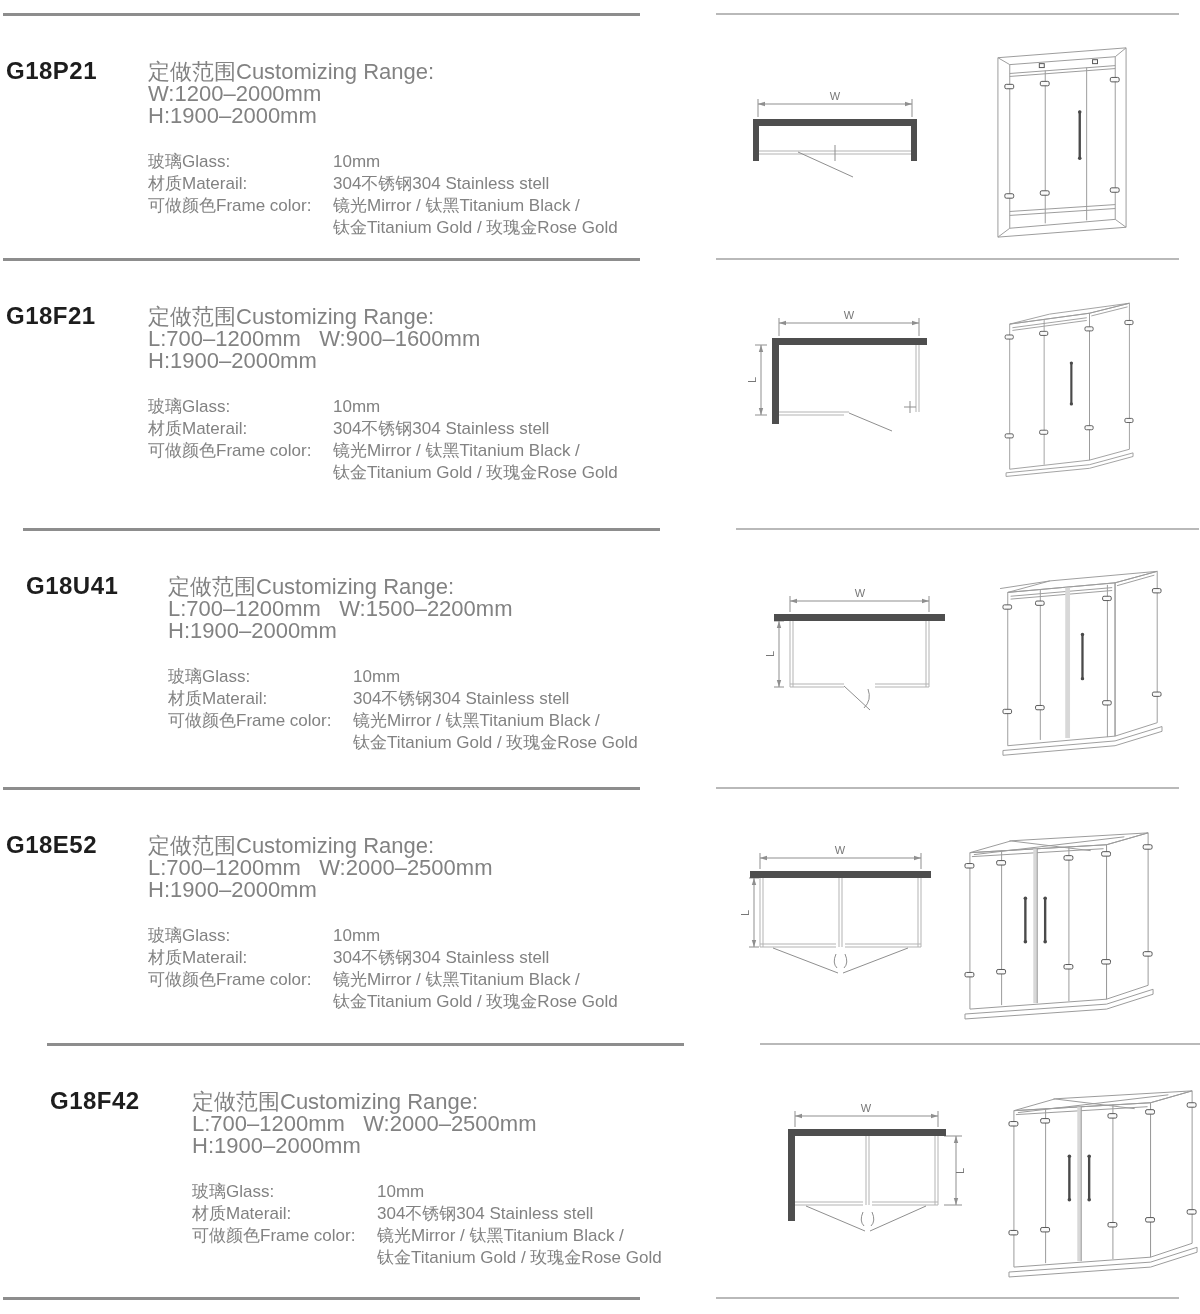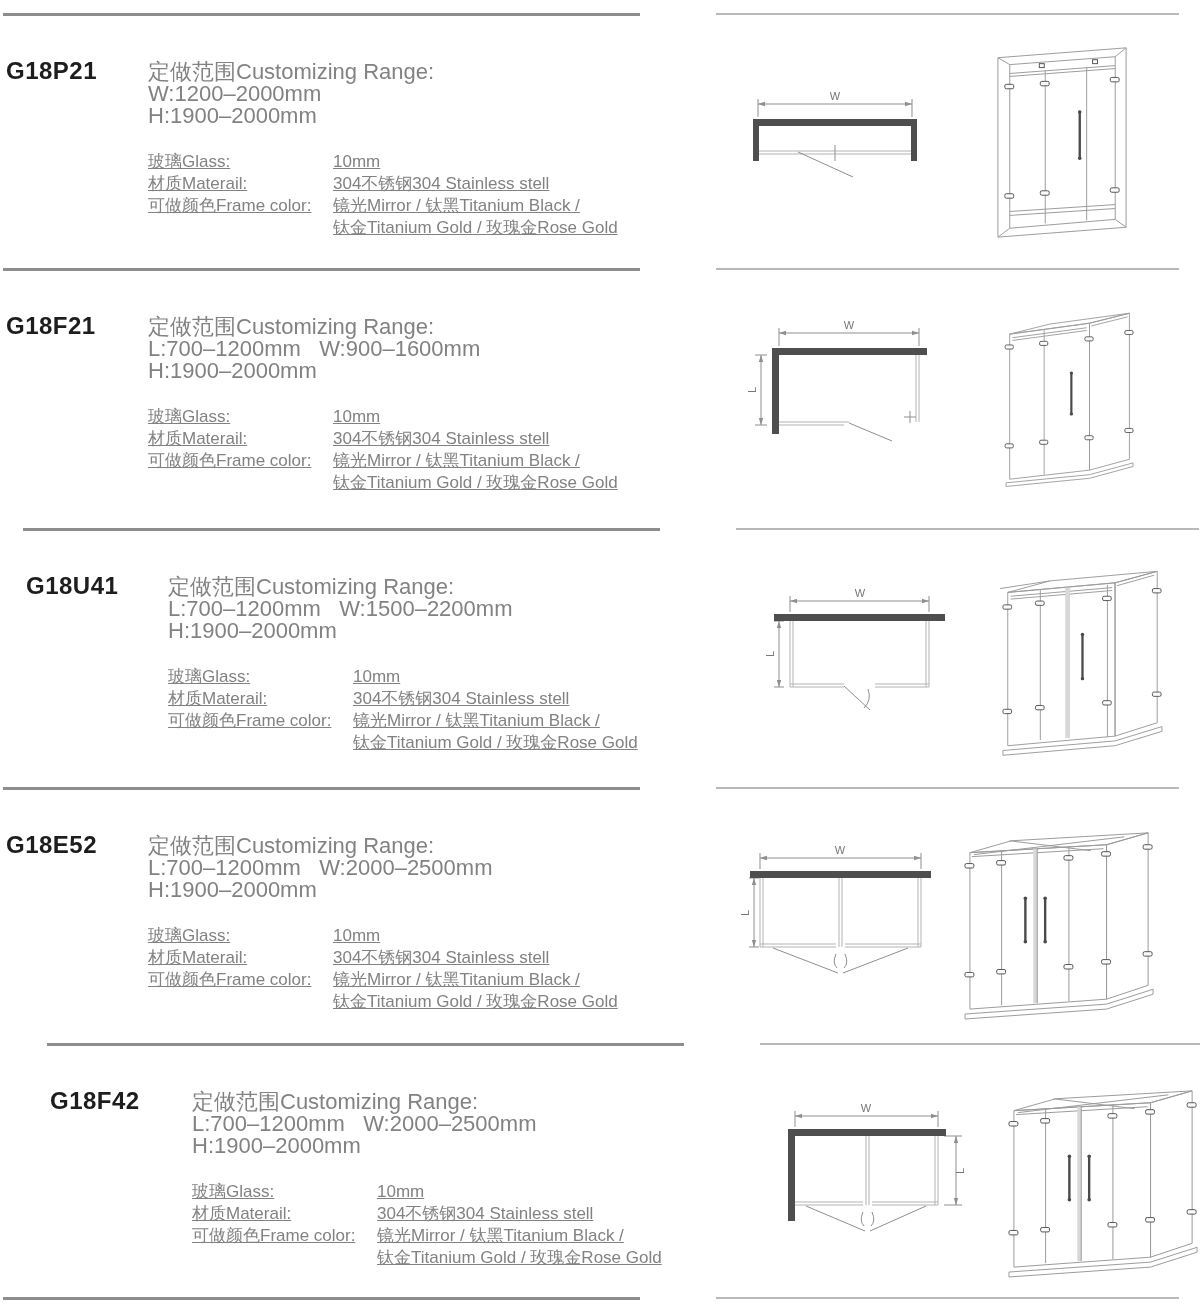--- a/index.html
+++ b/index.html
@@ -18,21 +18,21 @@
   }
   .range{
     position:absolute;left:148px;top:48px;
     font-size:22px;color:#828282;line-height:22px;
   }
   .pre{white-space:pre-wrap;}
   .specs{
     position:absolute;left:148px;top:138px;
     font-size:17px;color:#828282;line-height:22px;
   }
-  .srow{display:flex;text-decoration:underline;}
+  .srow{display:flex;}
   .slabel{width:185px;flex:0 0 185px;}
   .sval{white-space:pre-wrap;}
   .plan,.iso{position:absolute;}
   svg{display:block;overflow:visible;}
   .ln{stroke:#9b9b9b;stroke-width:1;fill:none;}
   .lnd{stroke:#8f8f8f;stroke-width:1;fill:none;}
   .glass{stroke:#b3b3b3;stroke-width:1;fill:none;}
   .wall{fill:#4e4e4e;stroke:none;}
   .arr{fill:#8f8f8f;stroke:none;}
   .h{fill:#fafafa;stroke:#555;stroke-width:1;}
@@ -127,21 +127,21 @@
             <rect class="h" x="17" y="158" width="9" height="4.5" rx="1.5"></rect>
           <rect class="h" x="53" y="44" width="9" height="4.5" rx="1.5"></rect>
             <rect class="h" x="53" y="155" width="9" height="4.5" rx="1.5"></rect>
           <rect class="h" x="124" y="40" width="9" height="4.5" rx="1.5"></rect>
             <rect class="h" x="124" y="152" width="9" height="4.5" rx="1.5"></rect>
         </g>
       </svg>
     </div>
   </section>
 
-  <section class="row" style="top:268px;height:210px;">
+  <section class="row" style="top:258px;height:210px;">
     <div class="divL"></div>
     <div class="divR"></div>
     <div class="model">G18F21</div>
     <div class="range">
       <div>定做范围Customizing Range:</div>
       <div class="pre">L:700–1200mm   W:900–1600mm</div>
       <div>H:1900–2000mm</div>
     </div>
     <div class="specs">
       <div class="srow">

